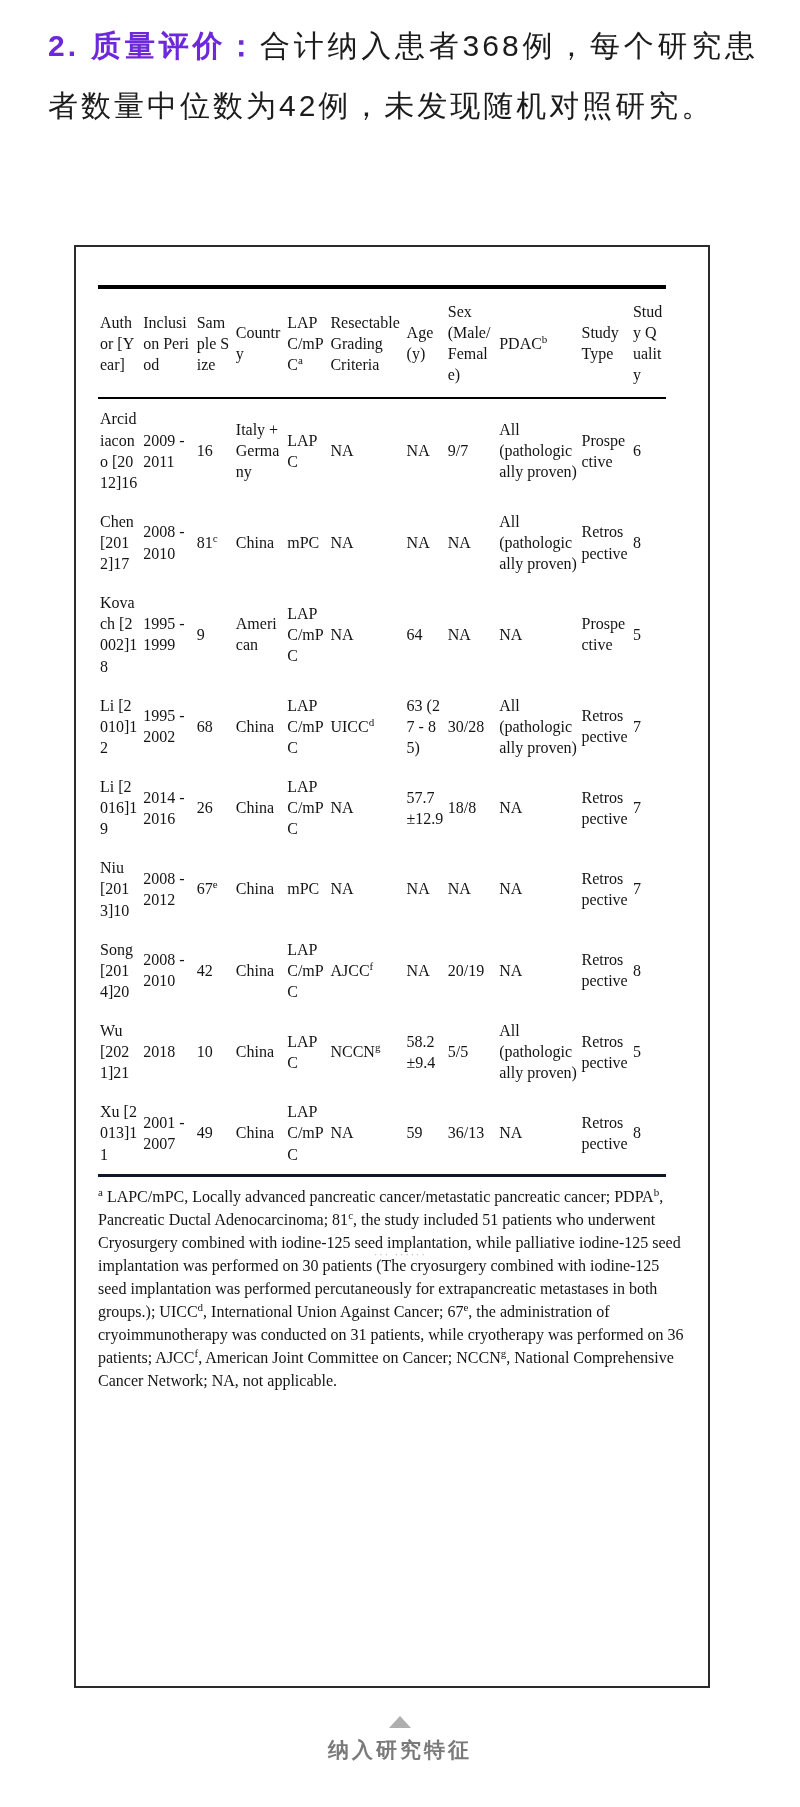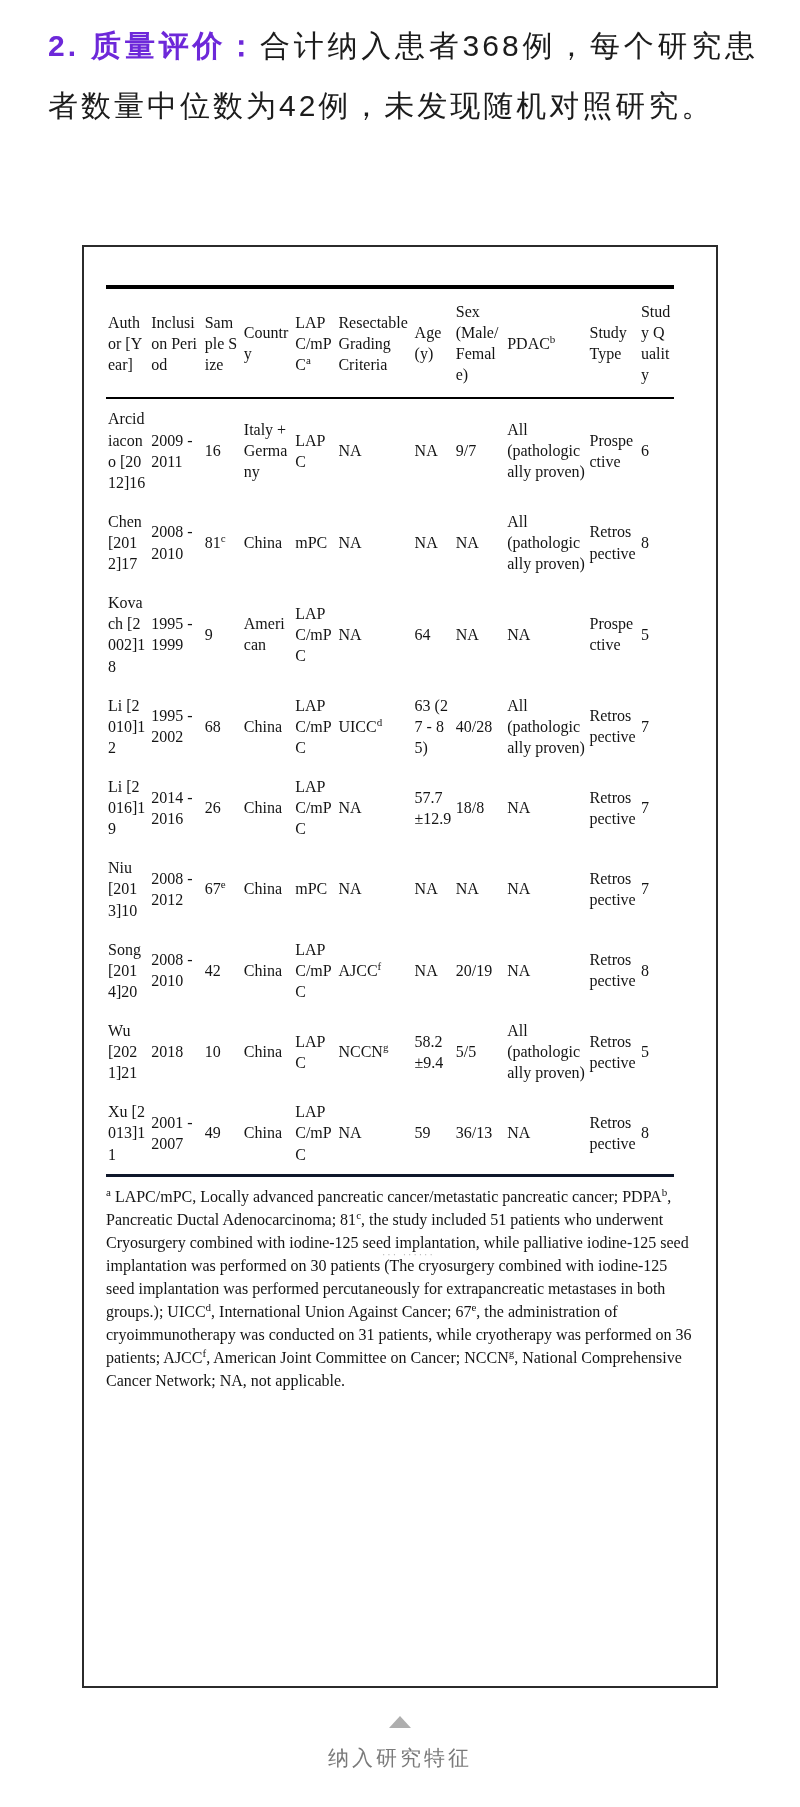--- a/index.html
+++ b/index.html
@@ -9,21 +9,21 @@
   }
   
   .intro{
     padding:16px 42px 0 48px;
     font-size:30px;line-height:60px;letter-spacing:3px;
     color:#1c1c1c;text-align:justify;
   }
   .intro .heading{color:#6d28d9;font-weight:700;}
   
   .figure-box{
-    position:absolute;left:82px;top:245px;width:636px;height:1443px;
+    position:absolute;left:74px;top:245px;width:636px;height:1443px;
     border:2px solid #2b2b2b;background:#fff;box-sizing:border-box;overflow:hidden;
   }
   .paper-table{
     margin:38px 20px 0 22px;
     width:568px;border-collapse:collapse;table-layout:fixed;
     font-family:"Liberation Serif","DejaVu Serif",serif;
     font-size:16px;color:#141414;
   }
   .paper-table thead tr{border-top:4px solid #000;border-bottom:2px solid #000;}
   .paper-table tbody{border-bottom:3px solid #0f172a;}
@@ -53,21 +53,21 @@
     color:#b6b6b6;font-size:10px;letter-spacing:2px;white-space:nowrap;
   }
   
   .figure-caption{position:absolute;top:1716px;left:0;width:800px;text-align:center;}
   .arrow-up{
     width:0;height:0;margin:0 auto;
     border-left:11px solid transparent;border-right:11px solid transparent;
     border-bottom:12px solid #aeaeae;
   }
   .caption-text{
-    margin-top:16px;font-size:21px;color:#7a7a7a;letter-spacing:3px;
+    margin-top:8px;font-size:21px;color:#7a7a7a;letter-spacing:3px;font-weight:bold;
   }
 </style>
 </head>
 <body>
 
 <div class="intro"><span class="heading">2. 质量评价：</span><span>合计纳入患者368例，每个研究患者数量中位数为42例，未发现随机对照研究。</span></div>
 
 <div class="figure-box">
   <table class="paper-table">
     <thead>
@@ -126,21 +126,21 @@
           <td class="col-quality">5</td>
         </tr>
         <tr>
           <td class="col-author">Li [2010]12</td>
           <td class="col-period">1995 - 2002</td>
           <td class="col-sample">68</td>
           <td class="col-country">China</td>
           <td class="col-lapc">LAPC/mPC</td>
           <td class="col-resect">UICC<sup>d</sup></td>
           <td class="col-age">63 (27 - 85)</td>
-          <td class="col-sex">40/28</td>
+          <td class="col-sex">30/28</td>
           <td class="col-pdac">All (pathologically proven)</td>
           <td class="col-type">Retrospective</td>
           <td class="col-quality">7</td>
         </tr>
         <tr>
           <td class="col-author">Li [2016]19</td>
           <td class="col-period">2014 - 2016</td>
           <td class="col-sample">26</td>
           <td class="col-country">China</td>
           <td class="col-lapc">LAPC/mPC</td>

